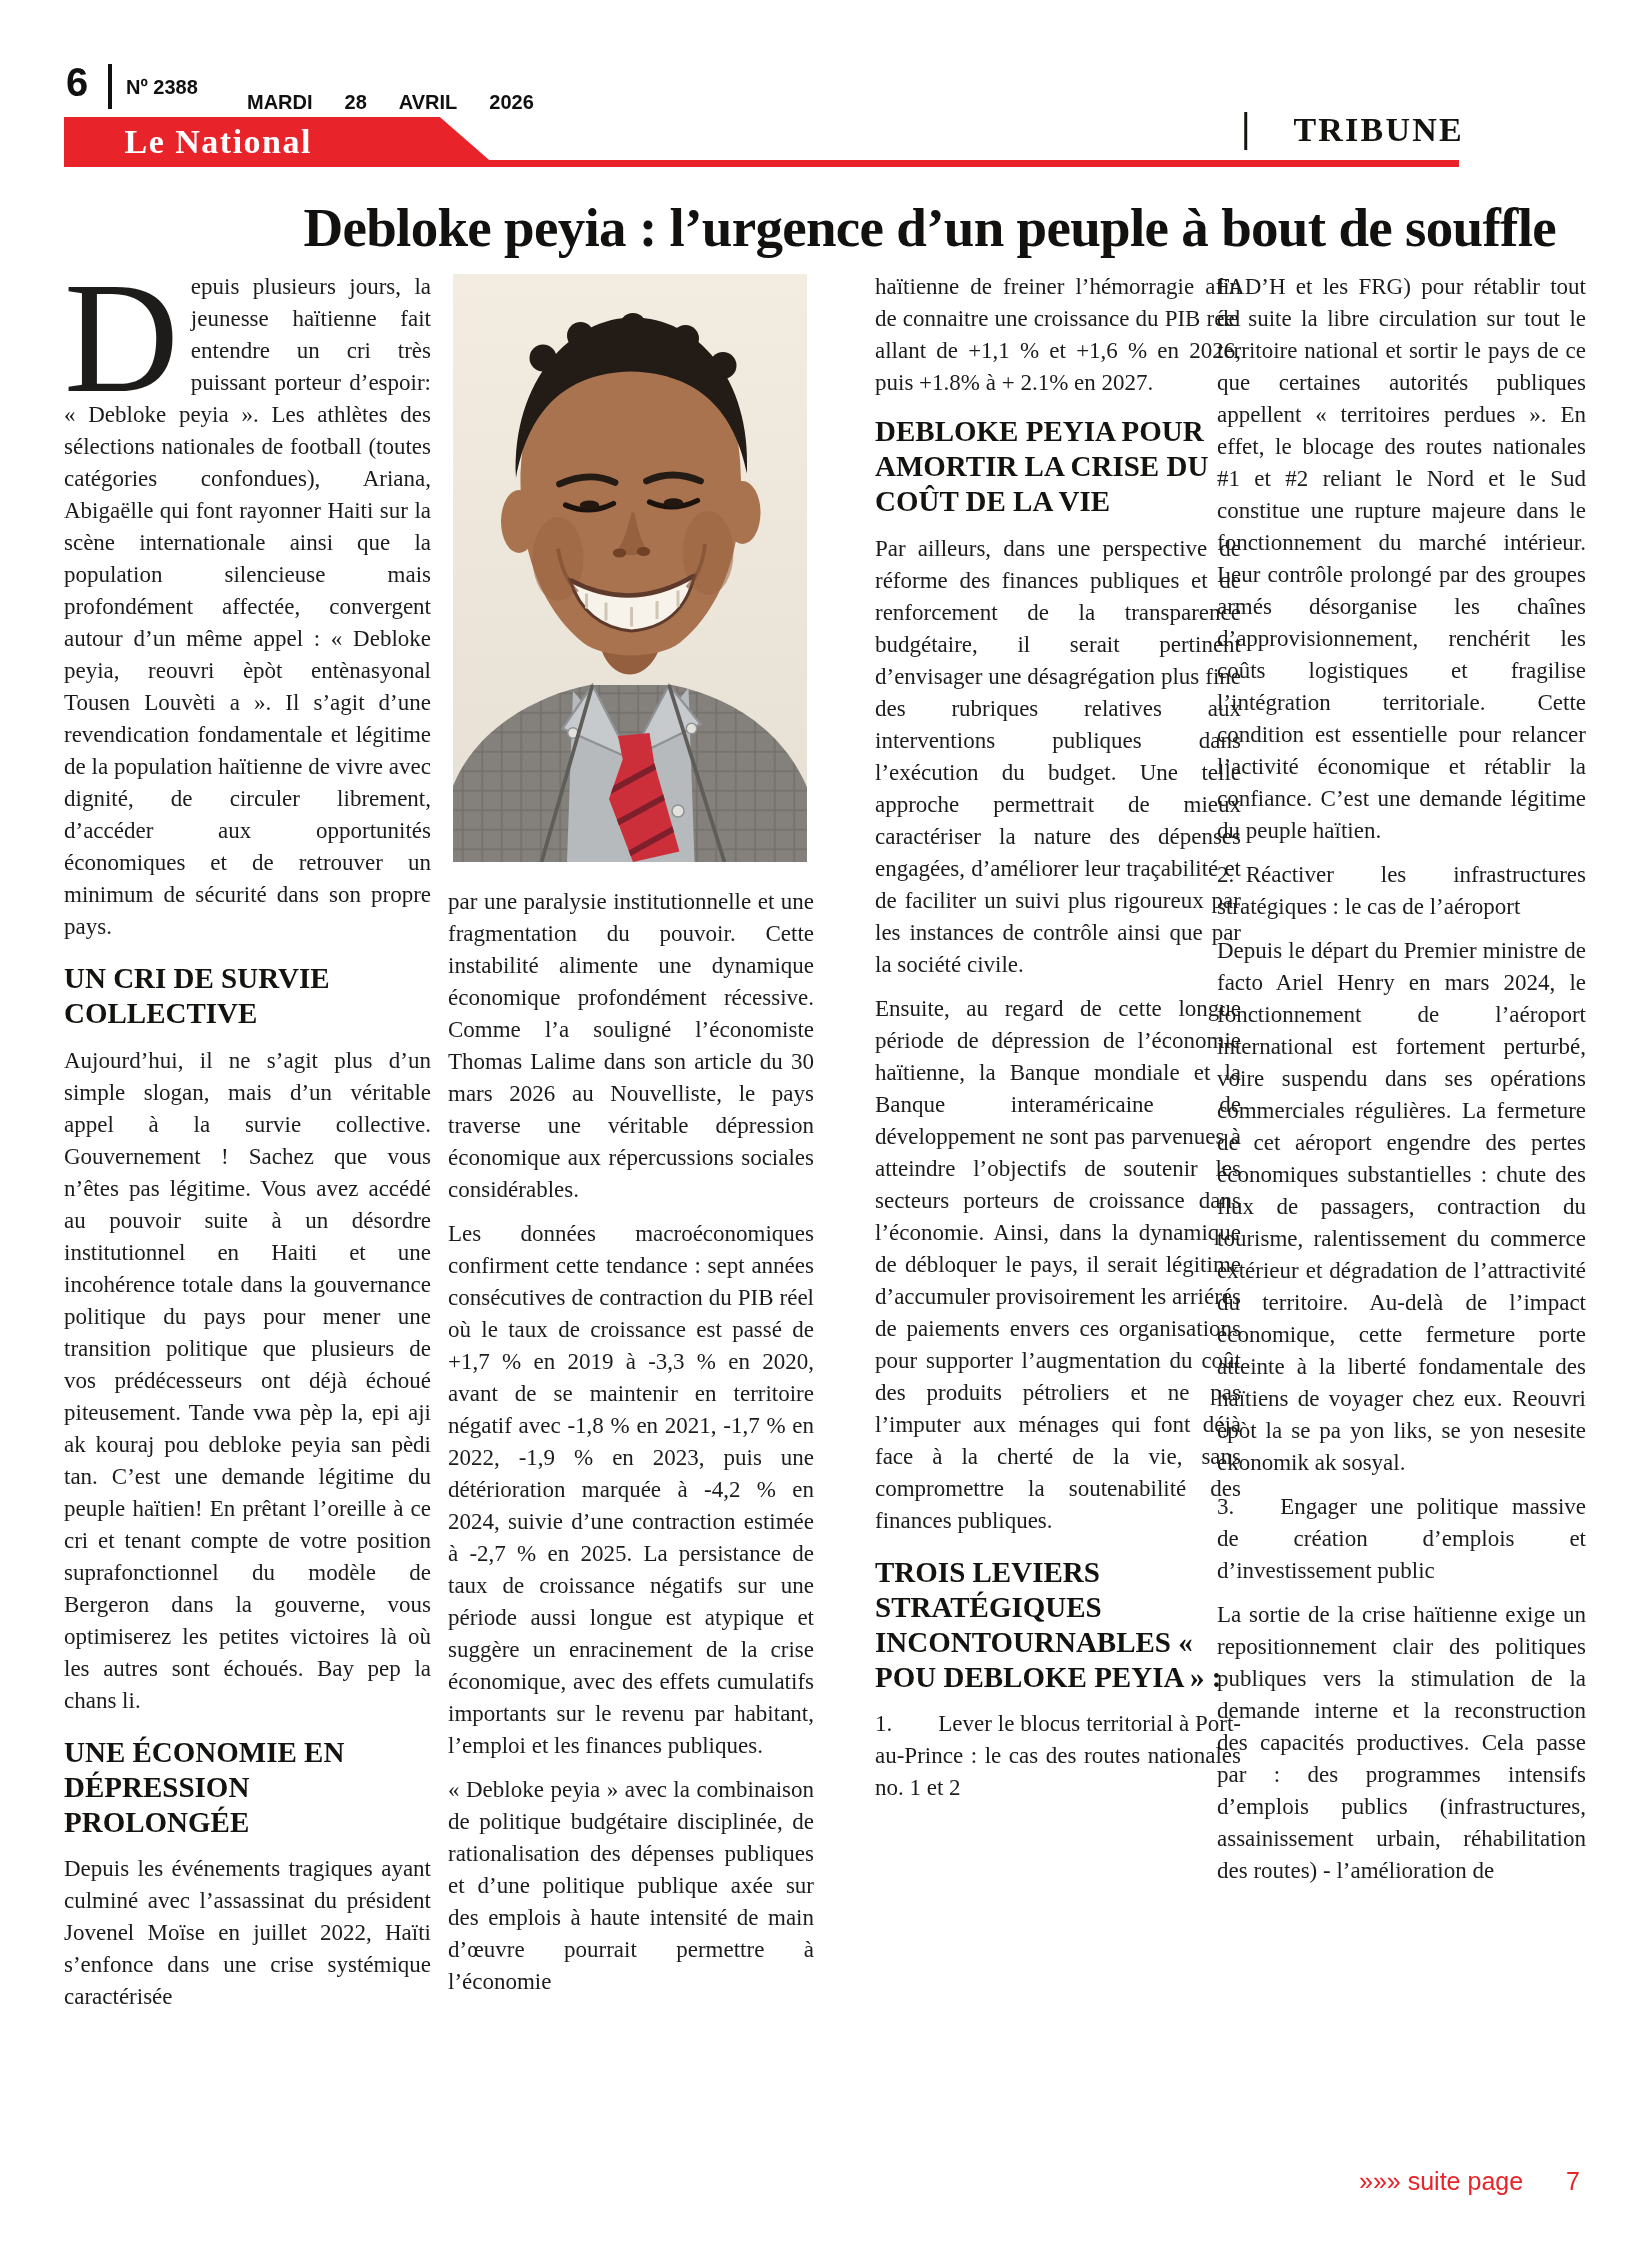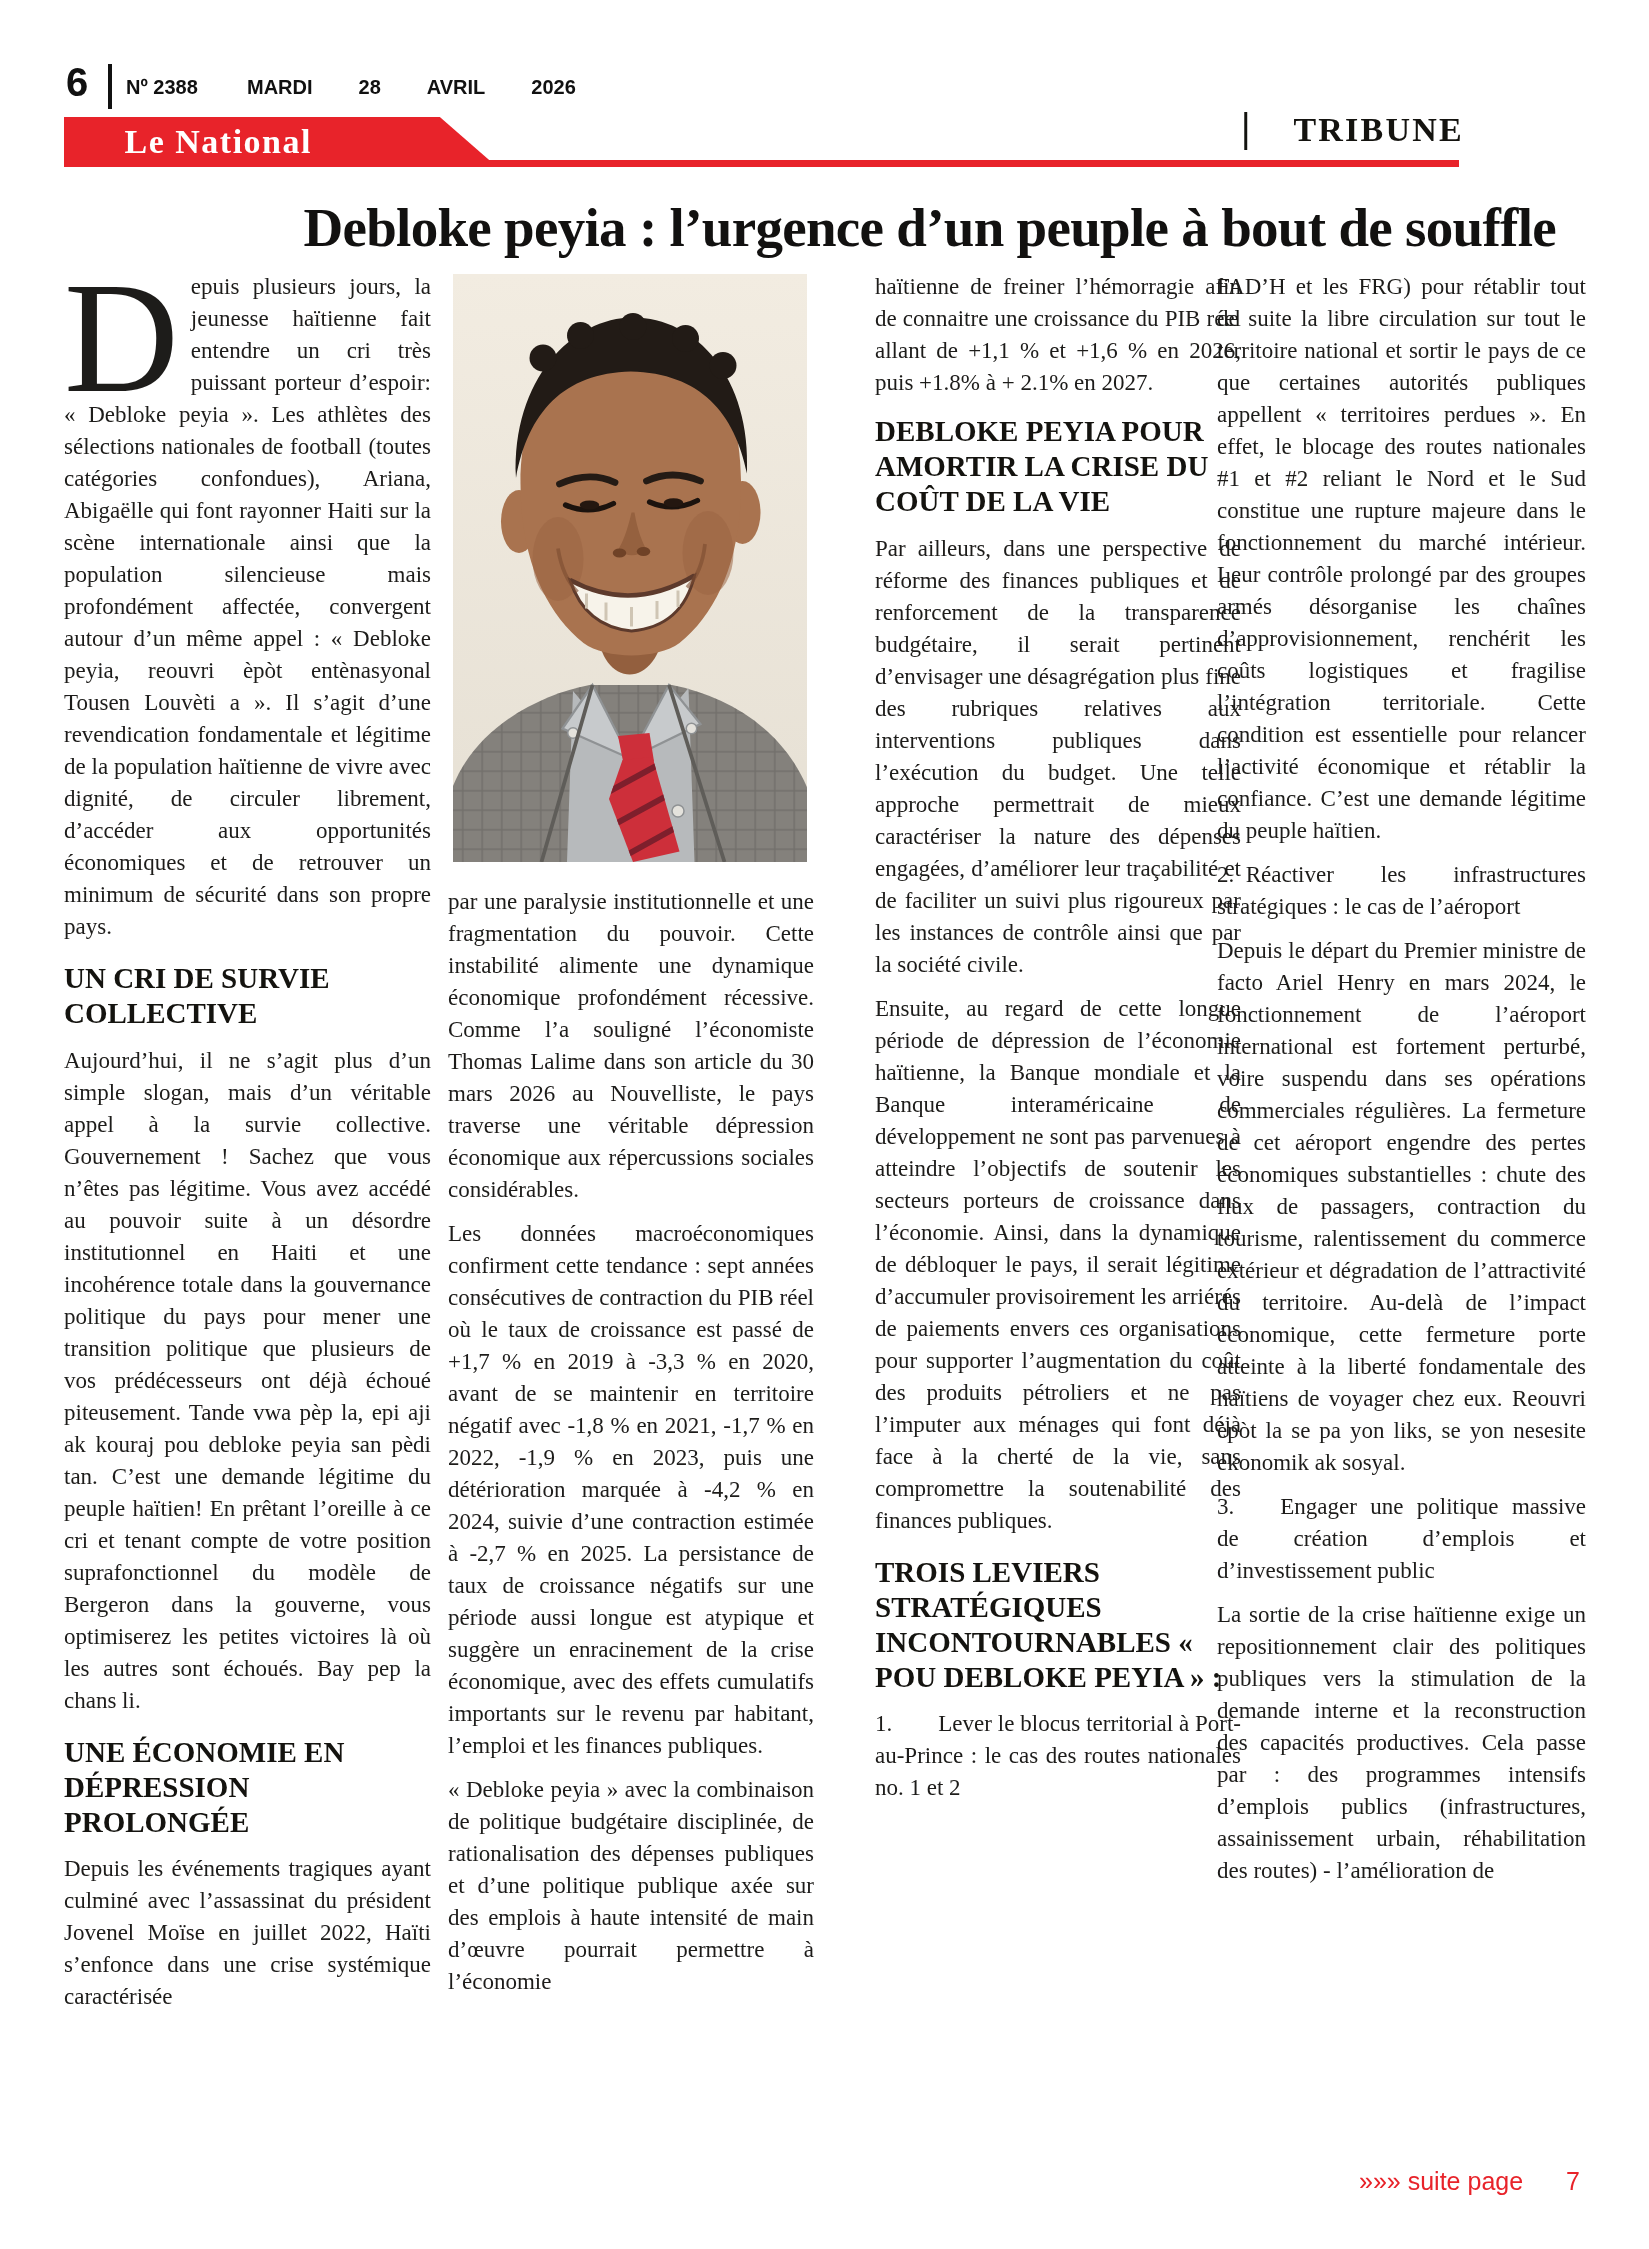--- a/index.html
+++ b/index.html
@@ -4,21 +4,21 @@
 <style>
   html,body { margin:0; padding:0; background:#9a9a9a; }
   .page {
     position:relative; width:1650px; height:2250px; background:#ffffff;
     overflow:hidden; font-family:"Liberation Serif", serif; color:#1d1c1a;
   }
   
   .pagenum { position:absolute; left:66px; top:60px; font-family:"Liberation Sans",sans-serif; font-weight:bold; font-size:40px; color:#111; }
   .pagenum-bar { position:absolute; left:108px; top:64px; width:3.7px; height:45px; background:#111; }
   .issue { position:absolute; left:126px; top:76px; font-family:"Liberation Sans",sans-serif; font-weight:bold; font-size:20px; color:#111; }
-  .dateline { position:absolute; left:247px; top:76px; font-family:"Liberation Sans",sans-serif; font-weight:bold; font-size:20px; color:#111; display:flex; gap:46px; }
+  .dateline { position:absolute; left:247px; top:91px; font-family:"Liberation Sans",sans-serif; font-weight:bold; font-size:20px; color:#111; display:flex; gap:32px; }
   .banner { position:absolute; left:64px; top:117px; width:394px; height:49px; background:#e8232a;
             clip-path:polygon(0 0, 87% 0, 100% 100%, 0 100%); display:flex; align-items:center;padding-left:38px; }
   .banner .brand { color:#fff; font-weight:bold; font-size:34px; margin-left:22.5px; letter-spacing:1.5px; }
   .red-rule { position:absolute; left:64px; top:160px; width:1395px; height:6.7px; background:#e8232a; }
   .section { position:absolute; left:1241px; top:102px; width:225px; display:flex; align-items:baseline; gap:43px; color:#14130f; }
   .section .sep { font-weight:bold; font-size:43px; }
   .section .name { font-weight:bold; font-size:34px; letter-spacing:2.2px; }
   
   .title { position:absolute; left:64px; top:196px; width:1492px; margin:0;
            font-size:55px; font-weight:bold; letter-spacing:-0.7px; color:#121110; white-space:nowrap;text-align:right; }

